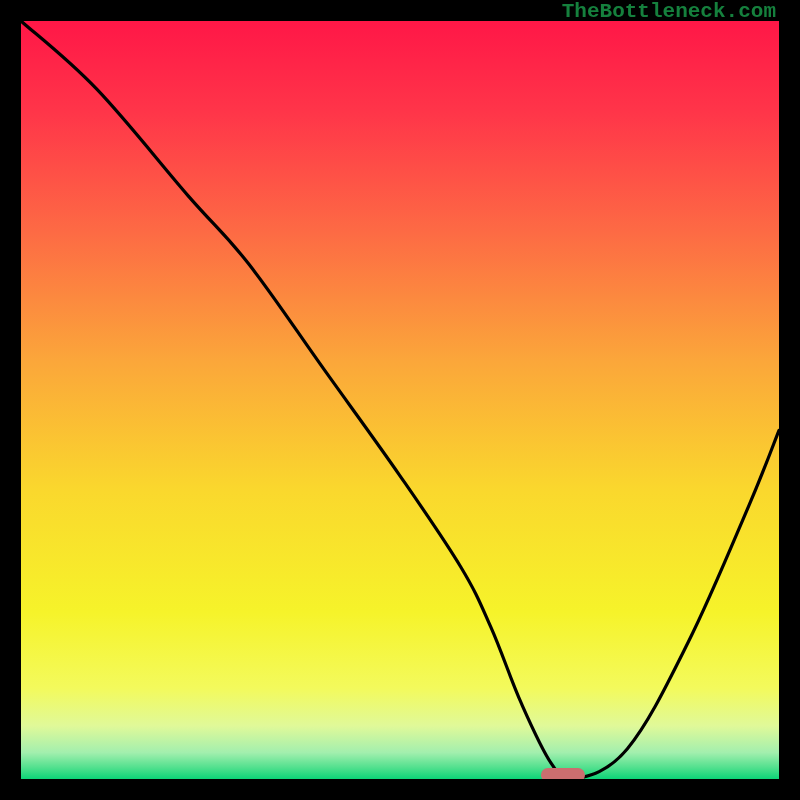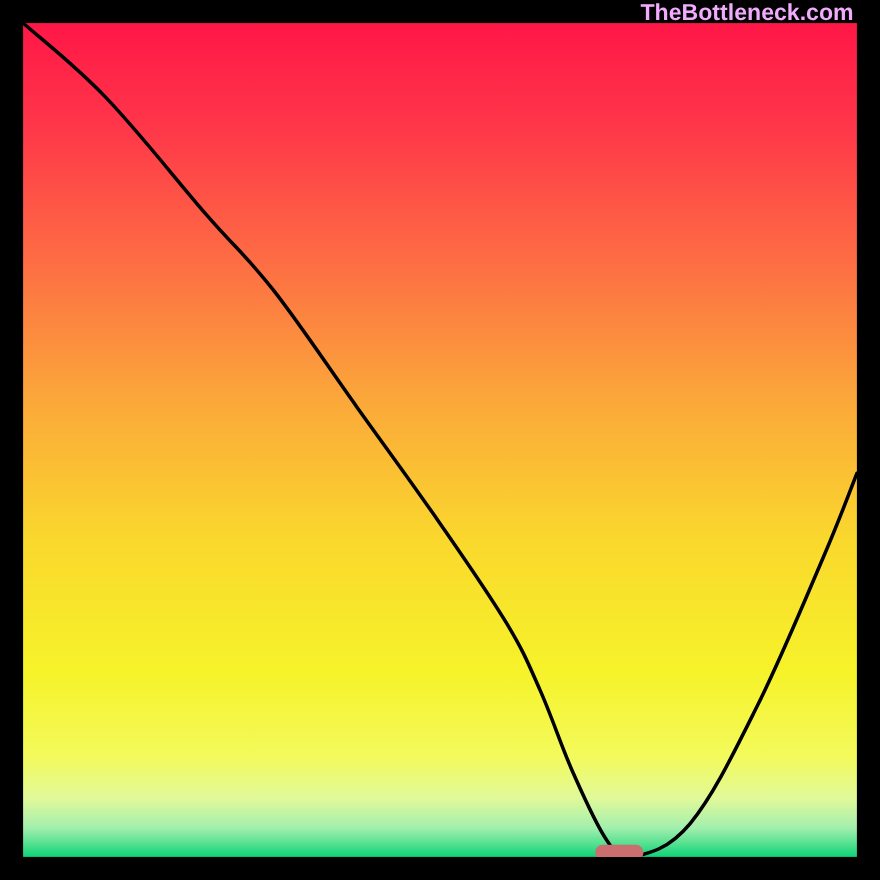--- a/index.html
+++ b/index.html
@@ -19,24 +19,24 @@
     position: absolute;
     left: 21px;
     top: 21px;
     width: 758px;
     height: 758px;
   }
   .watermark {
     position: absolute;
     top: 0px;
     right: 24px;
-    font-family: Liberation Sans, sans-serif;
+    font-family: Liberation Mono, monospace;
     font-size: 21px;
     font-weight: 600;
-    color: #f0abfc;
+    color: #15803d;
     letter-spacing: 0px;
   }
   svg {
     display: block;
   }
 </style>
 </head>
 <body>
 
 <div class="container">

